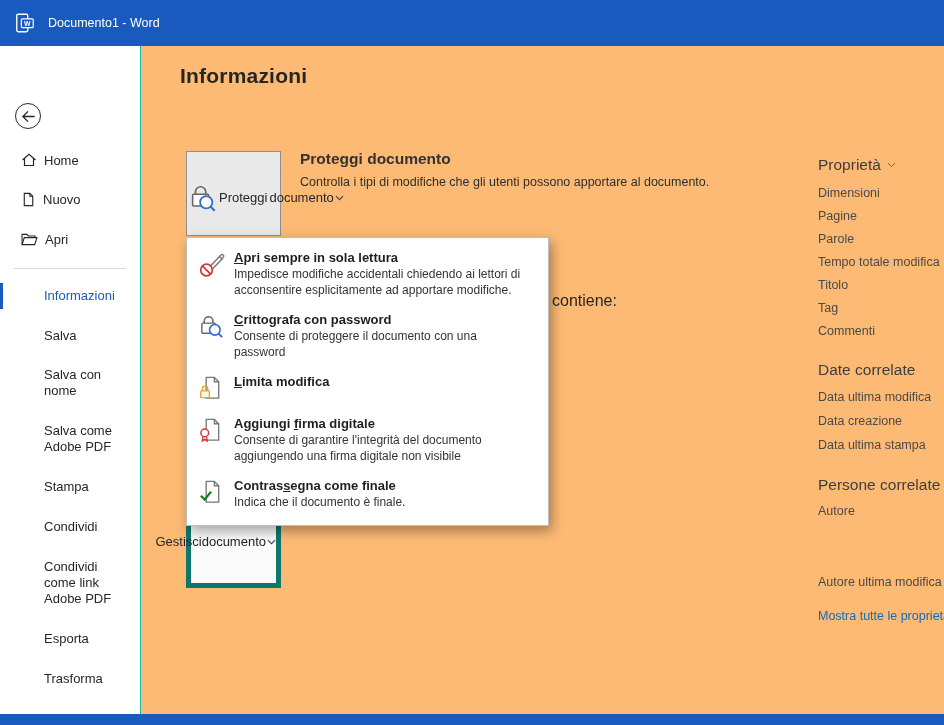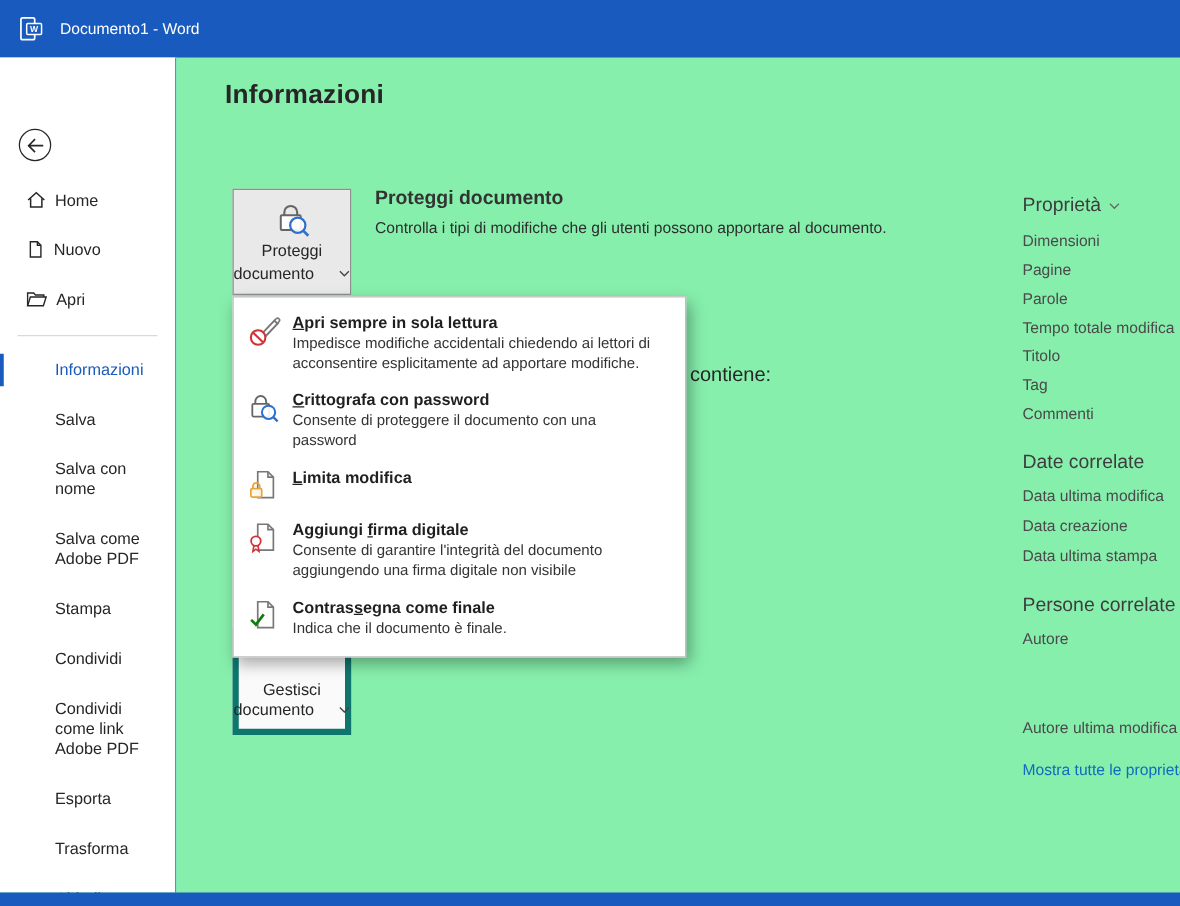--- a/index.html
+++ b/index.html
@@ -1,38 +1,38 @@
 <!DOCTYPE html>
 <html><head>
 <meta charset="utf-8">
 <style>
   *{margin:0;padding:0;box-sizing:border-box}
   html,body{background:#fff}
   body{font-family:"Liberation Sans",sans-serif;}
-  .screen{position:relative;width:944px;height:725px;background:#86efac;overflow:hidden;color:#262626}
+  .screen{position:relative;width:944px;height:725px;background:#fdba74;overflow:hidden;color:#262626}
 
   
   .titlebar{position:absolute;top:0;left:0;width:944px;height:46px;background:#185abd;display:flex;align-items:center;gap:12px;padding-left:14px}
   .wtitle{color:#fff;font-size:12.5px}
 
   
   .sidebar{position:absolute;top:46px;left:0;width:141px;height:668px;background:#fff;border-right:1px solid #14b8a6}
   .backbtn{position:absolute;top:57px;left:15px;width:26px;height:26px;border:1.5px solid #262626;border-radius:50%;background:none;display:flex;align-items:center;justify-content:center;cursor:pointer}
   .navitem{position:absolute;left:0;width:140px;height:24px;display:flex;align-items:center;gap:7px;padding-left:21px;font-size:13px;cursor:pointer}
   .sdivider{position:absolute;top:222px;left:14px;width:112px;border-top:1px solid #d9d9d9}
   .mlink{position:absolute;left:0;width:132px;padding-left:44px;font-size:13px;line-height:16px;cursor:pointer}
   .mlink.selected{color:#185abd}
   .mlink.selected::before{content:"";position:absolute;left:0;top:-5px;height:26px;width:3px;background:#185abd}
 
   
   .pagetitle{position:absolute;left:180px;top:64px;font-size:21px;font-weight:700;letter-spacing:.2px}
-  .bigbtn{position:absolute;left:186px;width:95px;display:flex;flex-direction:column;align-items:center;font-size:13px;line-height:16px;cursor:pointer;text-align:center}
+  .bigbtn{position:absolute;left:186px;width:95px;display:flex;flex-direction:row;align-items:center;font-size:13px;line-height:16px;cursor:pointer;text-align:center}
   .protectbtn{top:151px;height:85px;background:#e9e9e9;border:1px solid #8f8f8f;padding-top:9px;gap:2px}
   .managebtn{top:503px;height:85px;background:#fafafa;border:5px solid #0f766e;justify-content:flex-end;padding-bottom:7px;z-index:1}
-  .btnline{display:flex;align-items:center;gap:20px}
+  .btnline{display:flex;align-items:center;gap:1px}
   .chev{width:9px;height:6px;display:inline-block}
   .sectitle{position:absolute;left:300px;top:150px;font-size:15.5px;font-weight:700;color:#333}
   .secdesc{position:absolute;left:300px;top:175px;font-size:12.5px;color:#2e2e2e;width:500px}
   .partial{position:absolute;left:552px;top:292px;font-size:16px}
 
   
   .menu{position:absolute;left:186px;top:237px;width:363px;background:#fff;border:1px solid #bdbdbd;box-shadow:3px 5px 12px rgba(0,0,0,.35);padding:5px 0 7px;z-index:5}
   .mitem{display:flex;gap:9px;padding:7px 12px 7px 11px;cursor:pointer;align-items:flex-start}
   .micon{flex:none;width:27px;height:27px;margin-top:1px}
   .mtext{min-width:0}

